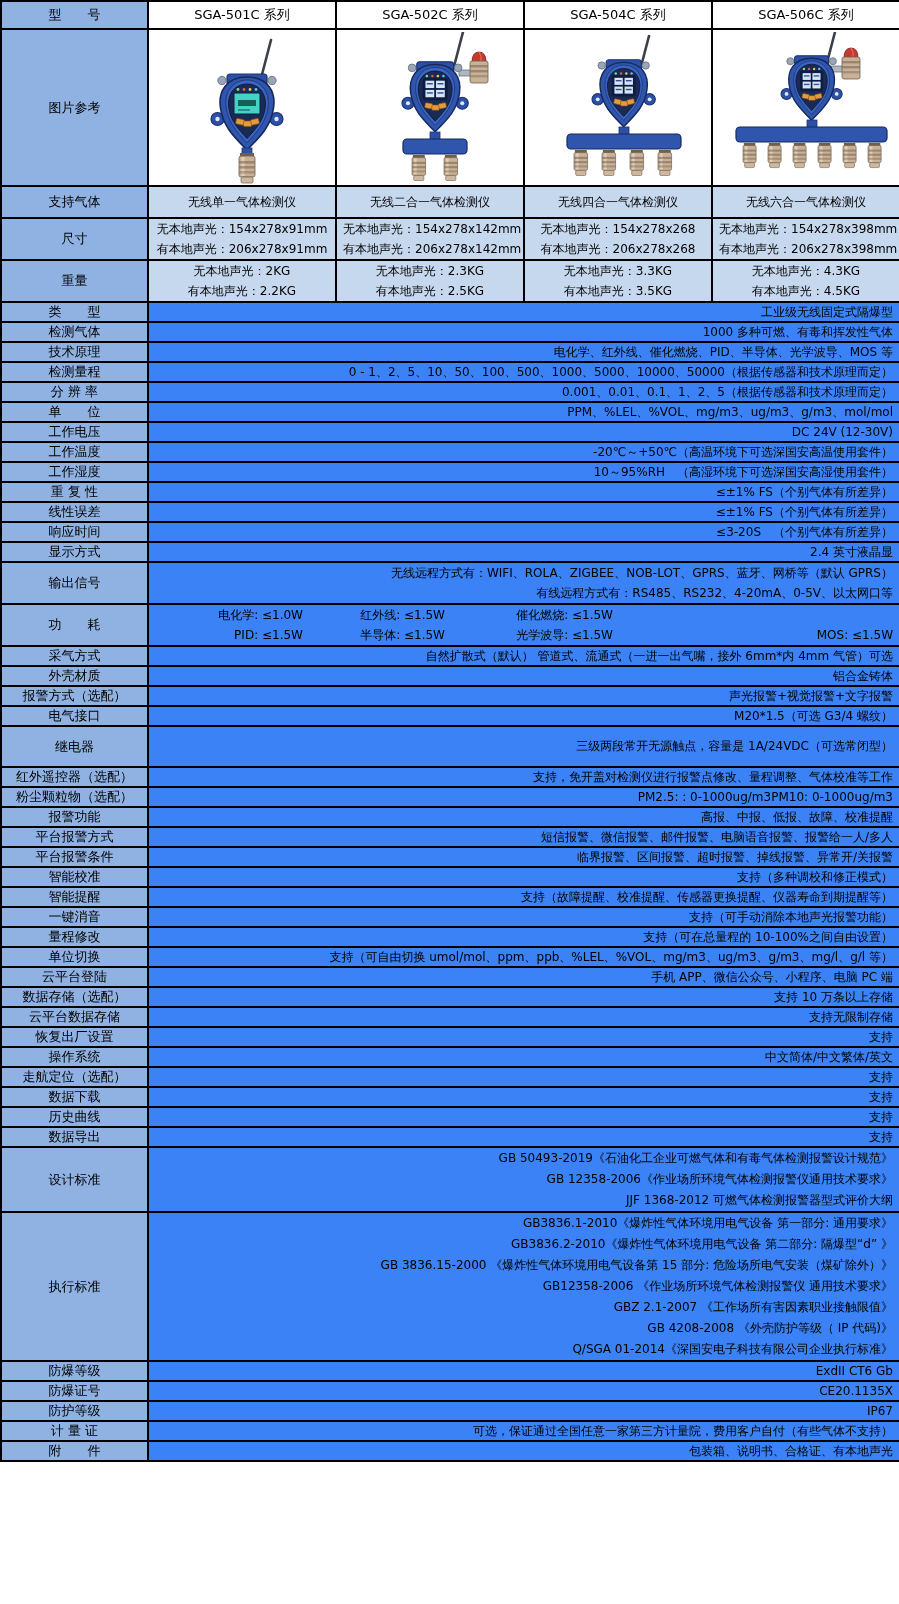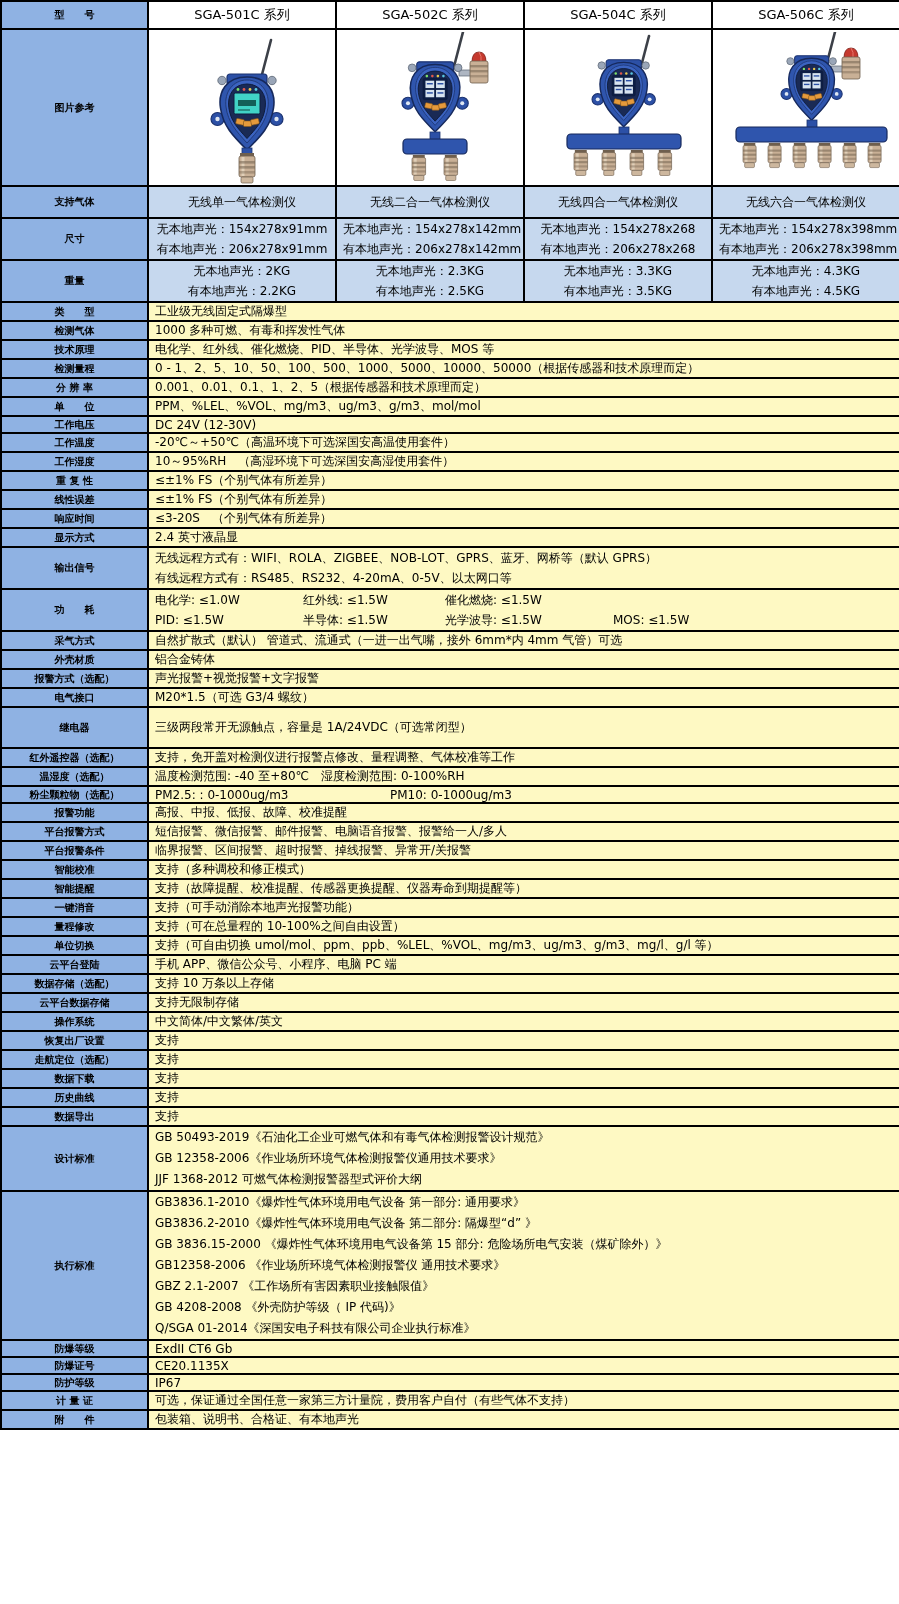--- a/index.html
+++ b/index.html
@@ -1,21 +1,21 @@
 <!DOCTYPE html>
 <html><head>
 <meta charset="utf-8">
 <style>
   * { box-sizing: border-box; }
   html,body { margin:0; padding:0; background:#ffffff; }
   body { width:899px; font-family:"DejaVu Sans","Liberation Sans",sans-serif; color:#000; }
   table.spec { border-collapse:collapse; table-layout:fixed; width:899px; }
   table.spec td { border:2px solid #000; padding:0 6px; overflow:hidden; vertical-align:middle; }
-  td.lab { background:#8FB2E3; font-weight:700; text-align:center; font-size:10px; padding:0 2px; }
-  td.val { background:#fef9c3; font-size:12px; text-align:left; padding:1px 8px; }
+  td.lab { background:#8FB2E3; font-weight:400; text-align:center; font-size:13px; padding:0 2px; }
+  td.val { background:#3b82f6; font-size:12px; text-align:right; padding:1px 8px; }
   td.cval { background:#C6D8EE; font-size:12px; text-align:center; padding:1px 4px; }
   td.model { background:#ffffff; font-weight:400; text-align:center; font-size:13px; }
   td.imgc { background:#ffffff; text-align:center; padding:0; vertical-align:middle; }
   tr { height:17px; }
   tr.rh28{height:28px} tr.rh157{height:157px} tr.rh24{height:32px} tr.rh41{height:41px}
   tr.rh42{height:42px} tr.rh63{height:63px} tr.rh148{height:148px}
   .line { line-height:20px; height:20px; white-space:nowrap; }
   .stline { line-height:21px; height:21px; white-space:nowrap; }
   .segline { display:flex; line-height:20px; height:20px; white-space:nowrap; }
   .seg.s1{ width:148px } .seg.s2{ width:142px } .seg.s3{ width:168px } .seg.s4{ flex:1 }
@@ -334,24 +334,20 @@
         <td class="val" colspan="4">M20*1.5（可选 G3/4 螺纹）</td>
       </tr>
   <tr class="rh41">
         <td class="lab">继电器</td>
         <td class="val" colspan="4">三级两段常开无源触点，容量是 1A/24VDC（可选常闭型）</td>
       </tr>
   <tr>
         <td class="lab">红外遥控器（选配）</td>
         <td class="val" colspan="4">支持，免开盖对检测仪进行报警点修改、量程调整、气体校准等工作</td>
       </tr>
-  <tr>
-        <td class="lab">温湿度（选配）</td>
-        <td class="val" colspan="4">温度检测范围: -40 至+80℃　湿度检测范围: 0-100%RH</td>
-      </tr>
 
   <tr>
     <td class="lab">粉尘颗粒物（选配）</td>
     <td class="val" colspan="4">
       <span class="w235">PM2.5: : 0-1000ug/m3</span><span>PM10: 0-1000ug/m3</span>
     </td>
   </tr>
 
   <tr>
         <td class="lab">报警功能</td>
@@ -391,26 +387,26 @@
       </tr>
   <tr>
         <td class="lab">数据存储（选配）</td>
         <td class="val" colspan="4">支持 10 万条以上存储</td>
       </tr>
   <tr>
         <td class="lab">云平台数据存储</td>
         <td class="val" colspan="4">支持无限制存储</td>
       </tr>
   <tr>
+        <td class="lab">恢复出厂设置</td>
+        <td class="val" colspan="4">支持</td>
+      </tr>
+  <tr>
         <td class="lab">操作系统</td>
         <td class="val" colspan="4">中文简体/中文繁体/英文</td>
-      </tr>
-  <tr>
-        <td class="lab">恢复出厂设置</td>
-        <td class="val" colspan="4">支持</td>
       </tr>
   <tr>
         <td class="lab">走航定位（选配）</td>
         <td class="val" colspan="4">支持</td>
       </tr>
   <tr>
         <td class="lab">数据下载</td>
         <td class="val" colspan="4">支持</td>
       </tr>
   <tr>

